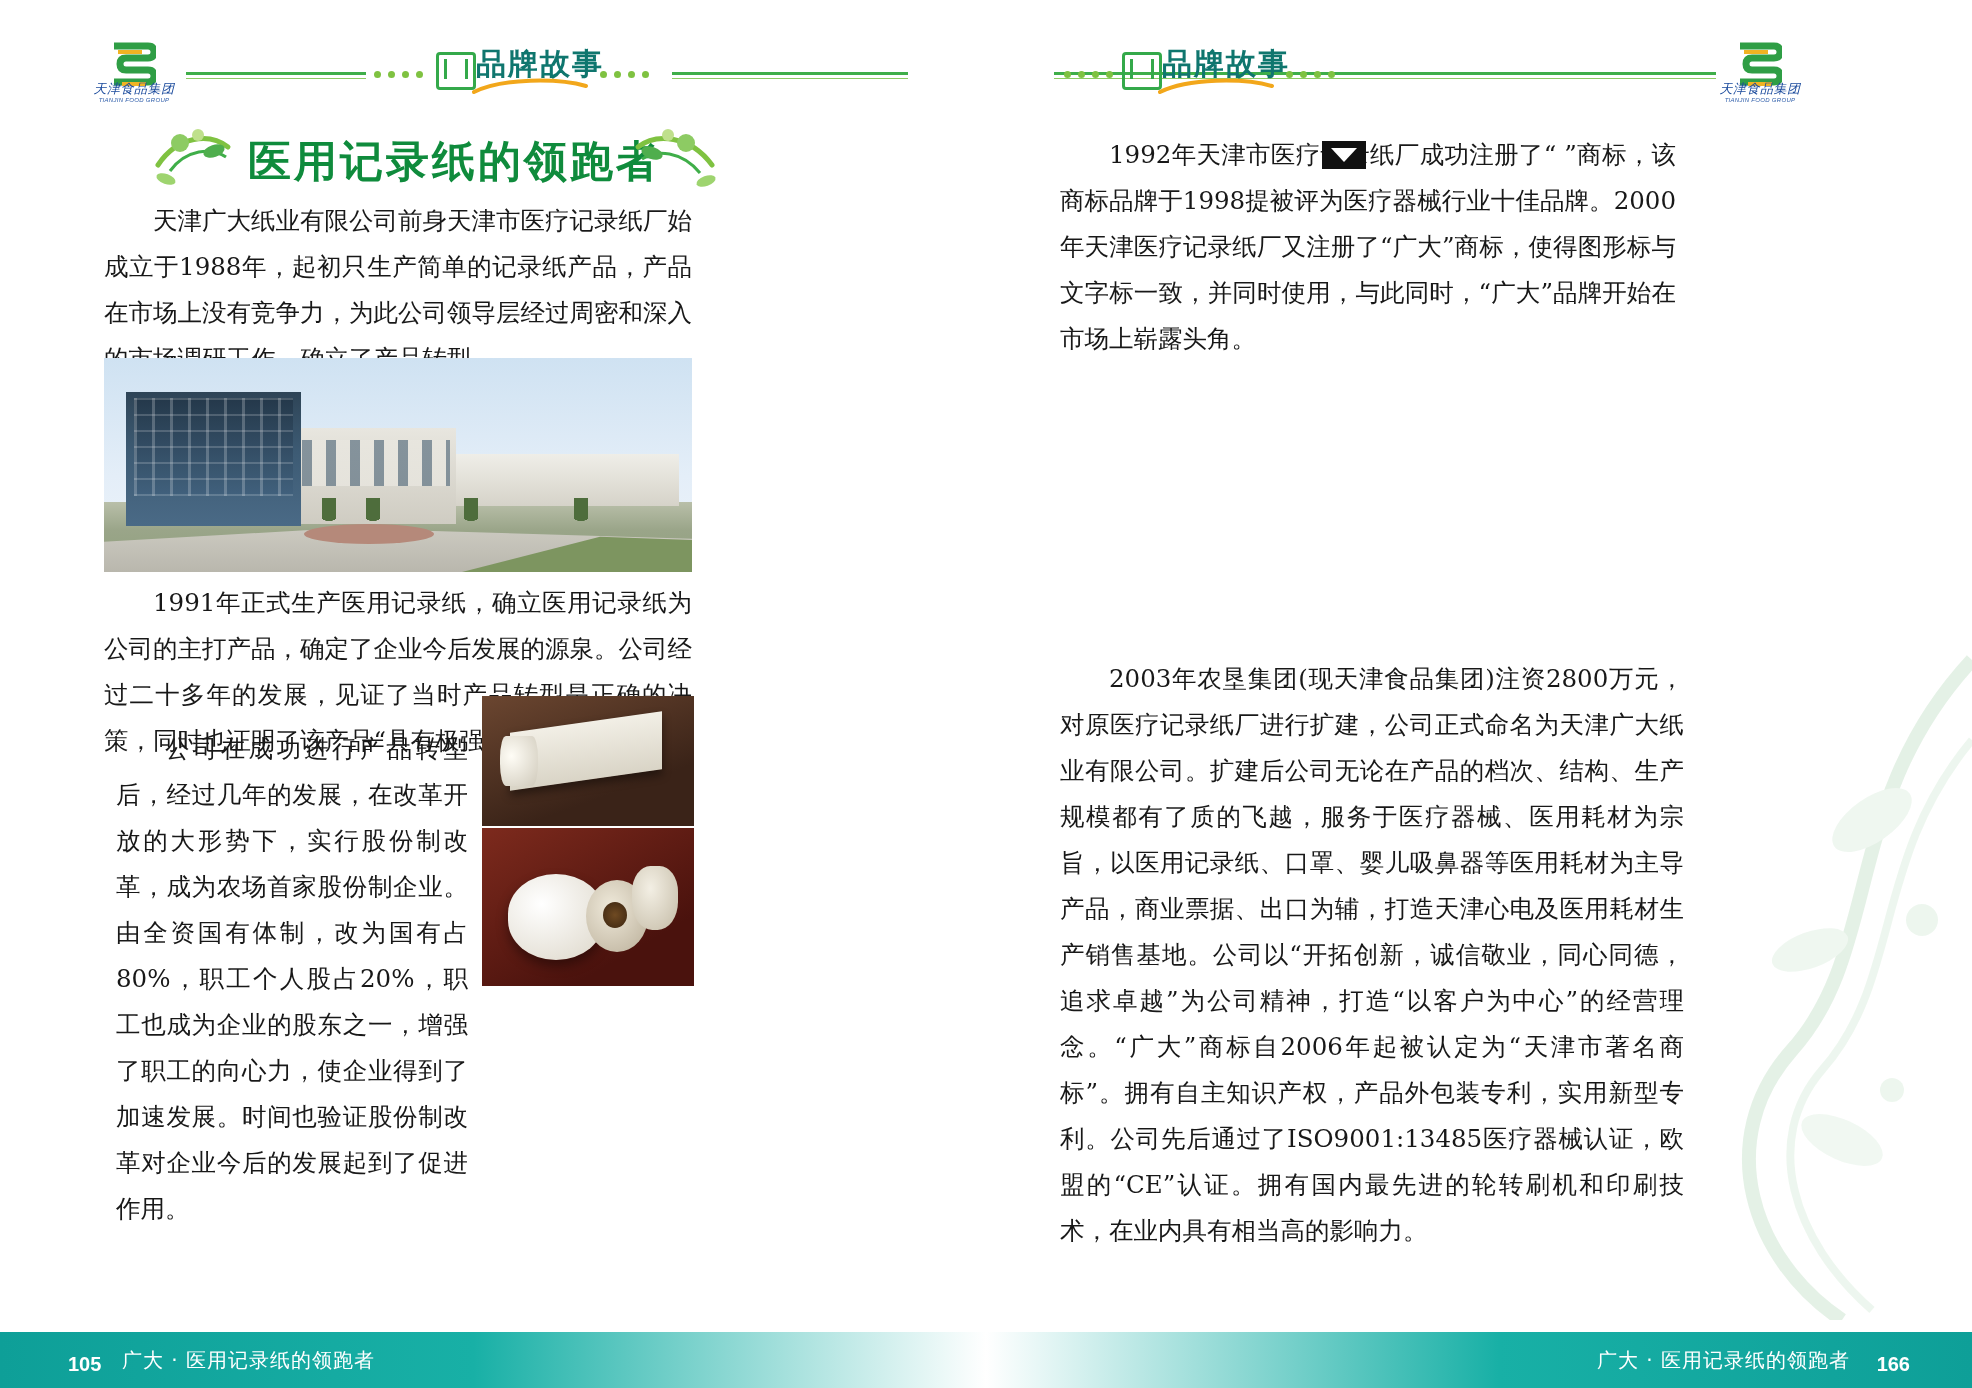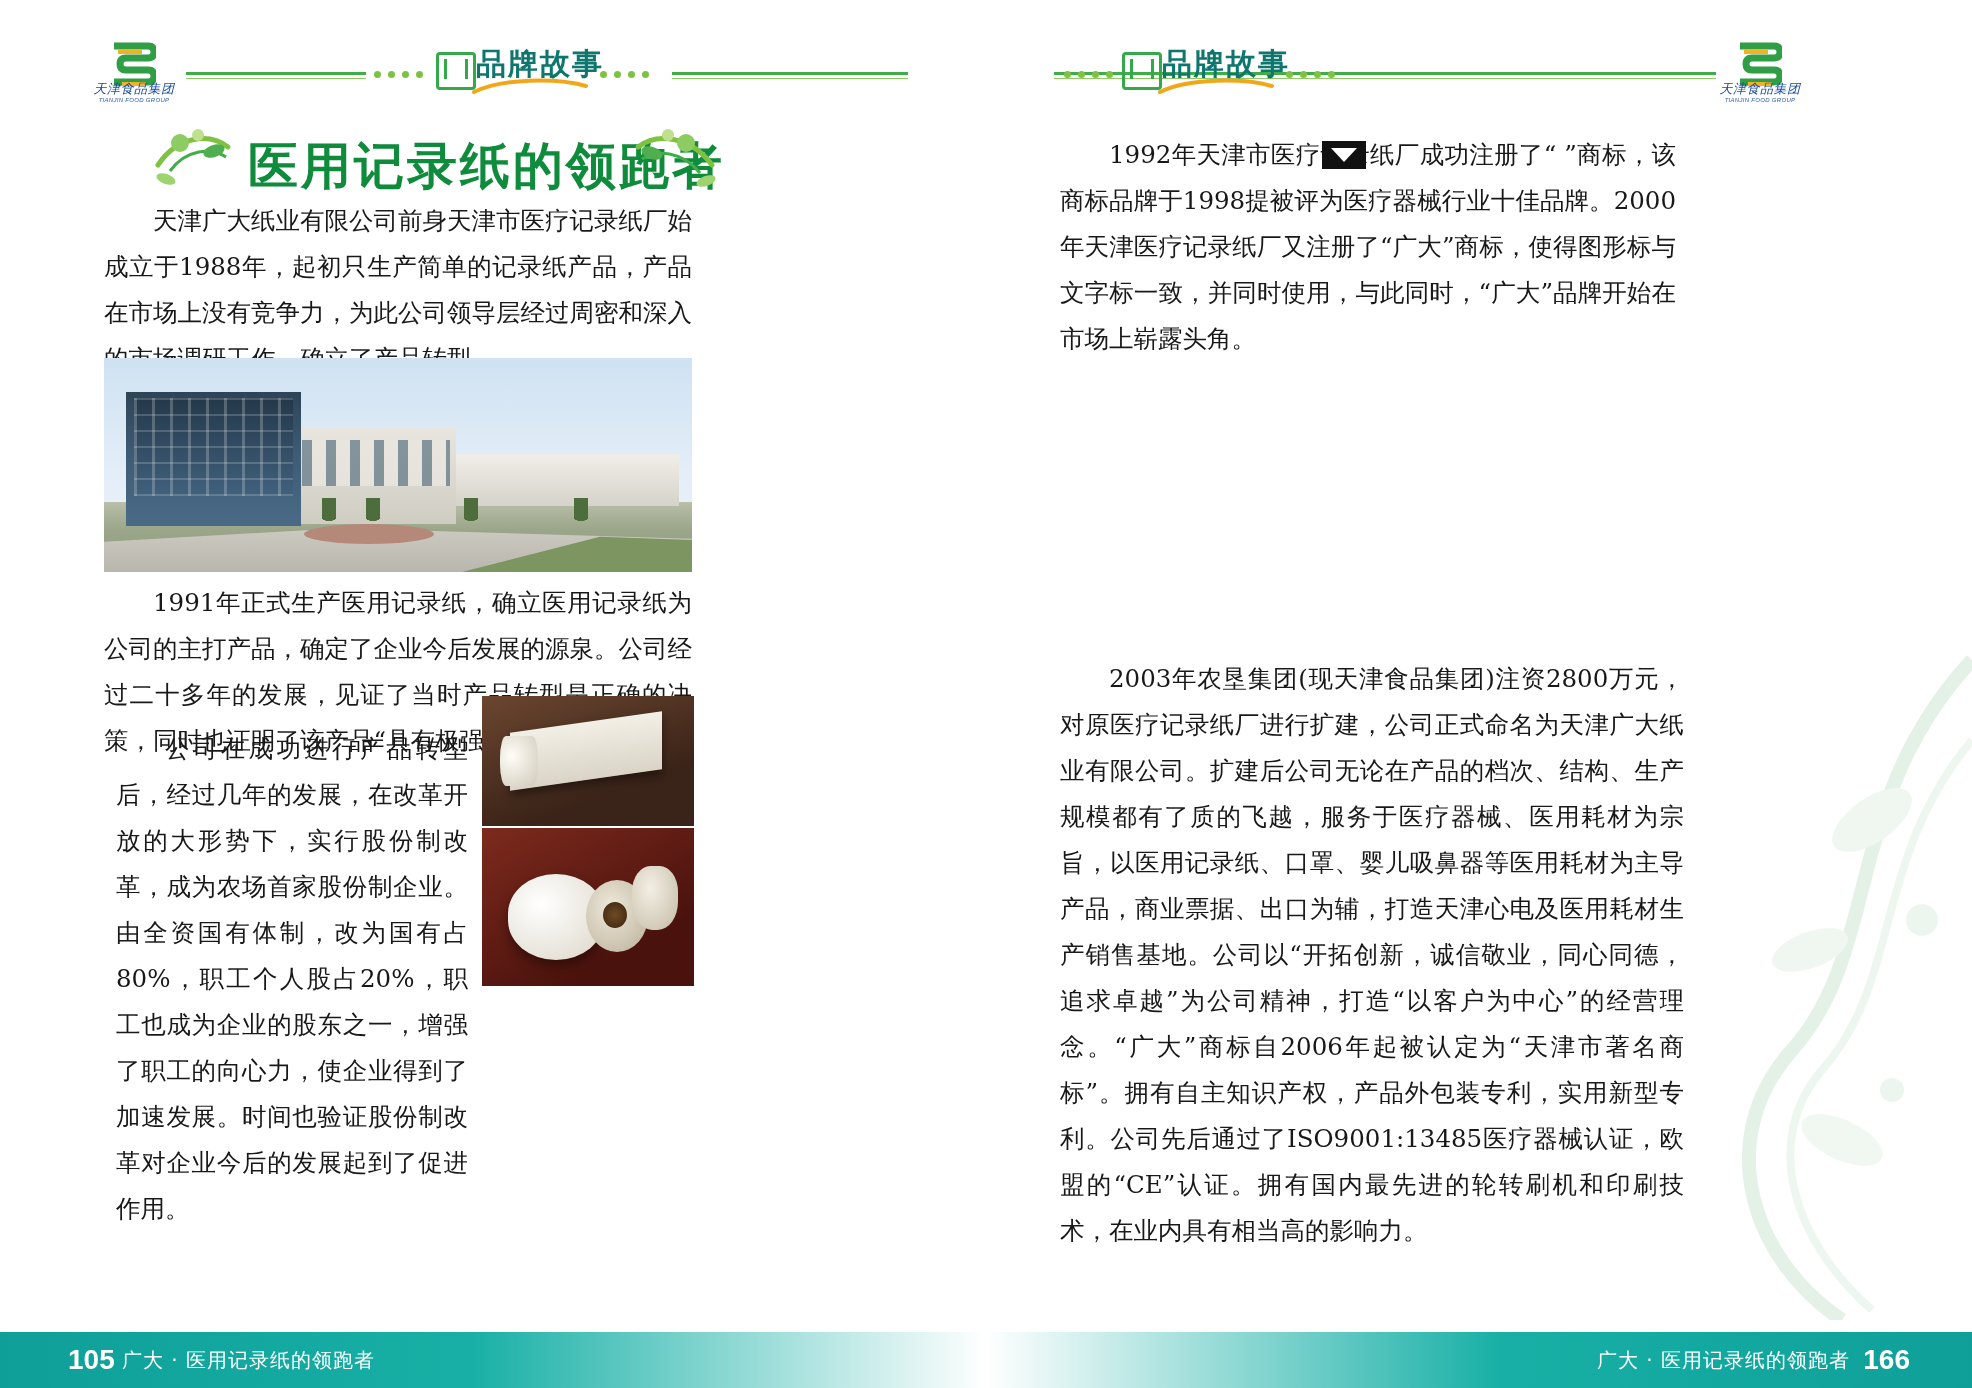--- a/index.html
+++ b/index.html
@@ -136,21 +136,21 @@
     position: absolute;
     left: 150px;
     top: 125px;
     width: 570px;
     height: 70px;
   }
   .title-text {
     position: absolute;
     left: 98px;
     top: 8px;
-    font-size: 50px;
+    font-size: 43px;
     font-weight: bold;
     color: #0f8b3c;
     letter-spacing: 3px;
     font-family: "DejaVu Sans", sans-serif;
     white-space: nowrap;
   }
 
   
   .para {
     position: absolute;
@@ -272,21 +272,21 @@
     position:absolute; bottom:0; left:0; width:986px; height:56px;
     background: linear-gradient(90deg,#0e9f98 0%, #18b0a6 48%, #ffffff 100%);
   }
   .foot-grad-right {
     position:absolute; bottom:0; left:986px; width:986px; height:56px;
     background: linear-gradient(90deg,#ffffff 0%, #18b0a6 52%, #0e9f98 100%);
   }
   .pagenum {
     position: absolute;
     bottom: 12px;
-    font-size: 28px;
+    font-size: 20px;
     color: #ffffff;
     font-family: "Liberation Sans", sans-serif;
     font-weight: bold;
   }
   .foot-label {
     position: absolute;
     bottom: 14px;
     font-size: 20px;
     color: #ffffff;
     font-family: "DejaVu Sans", sans-serif;

